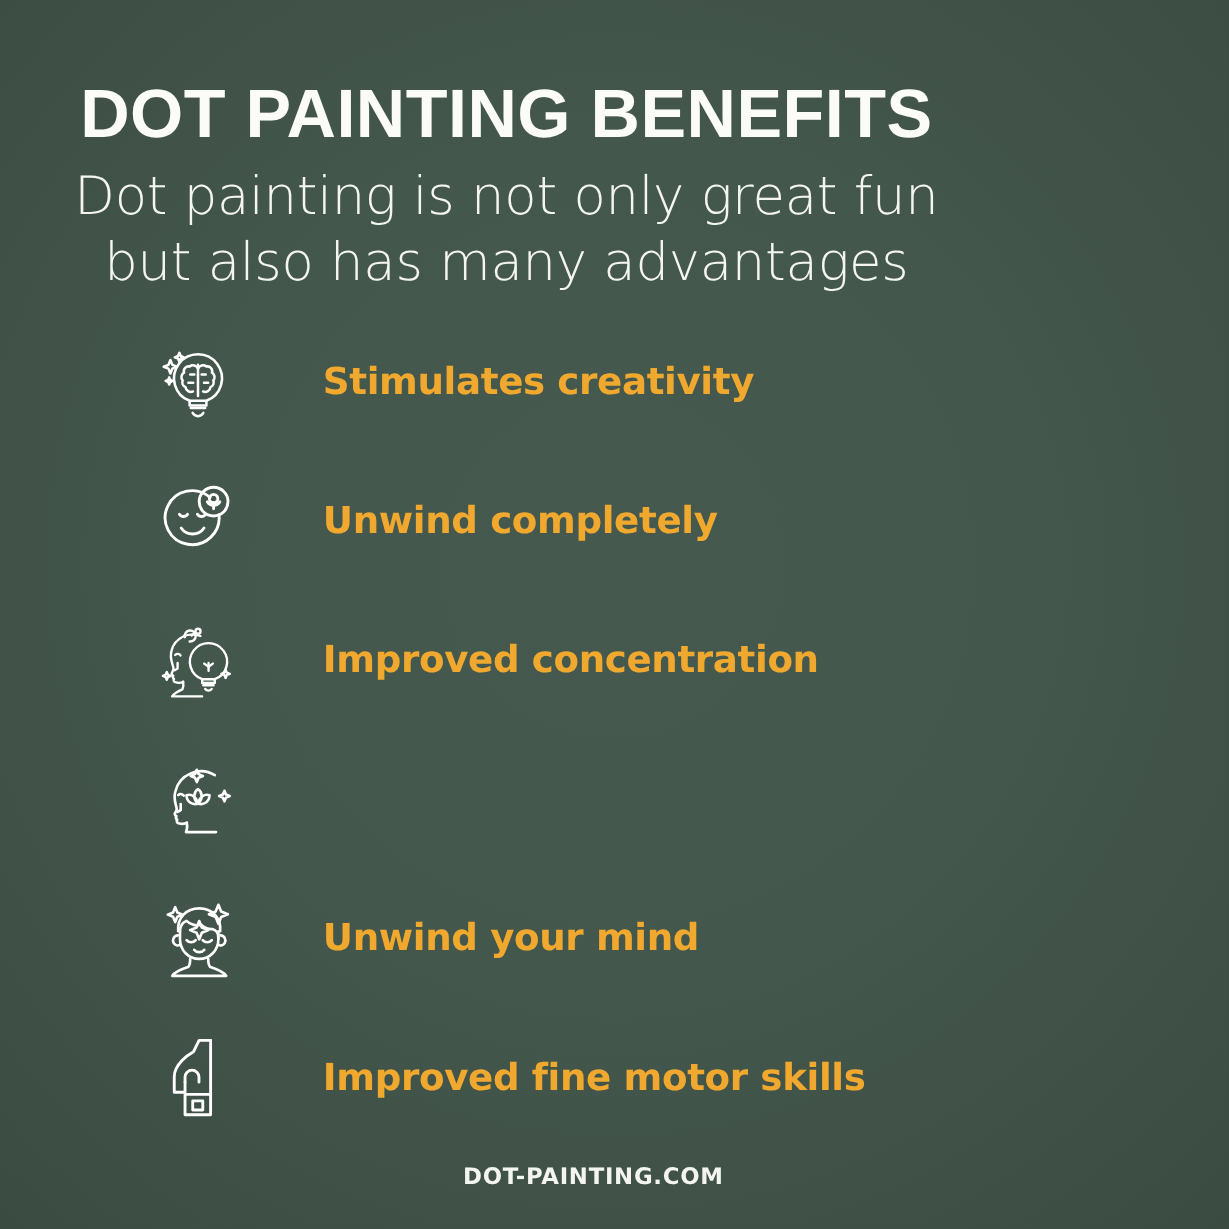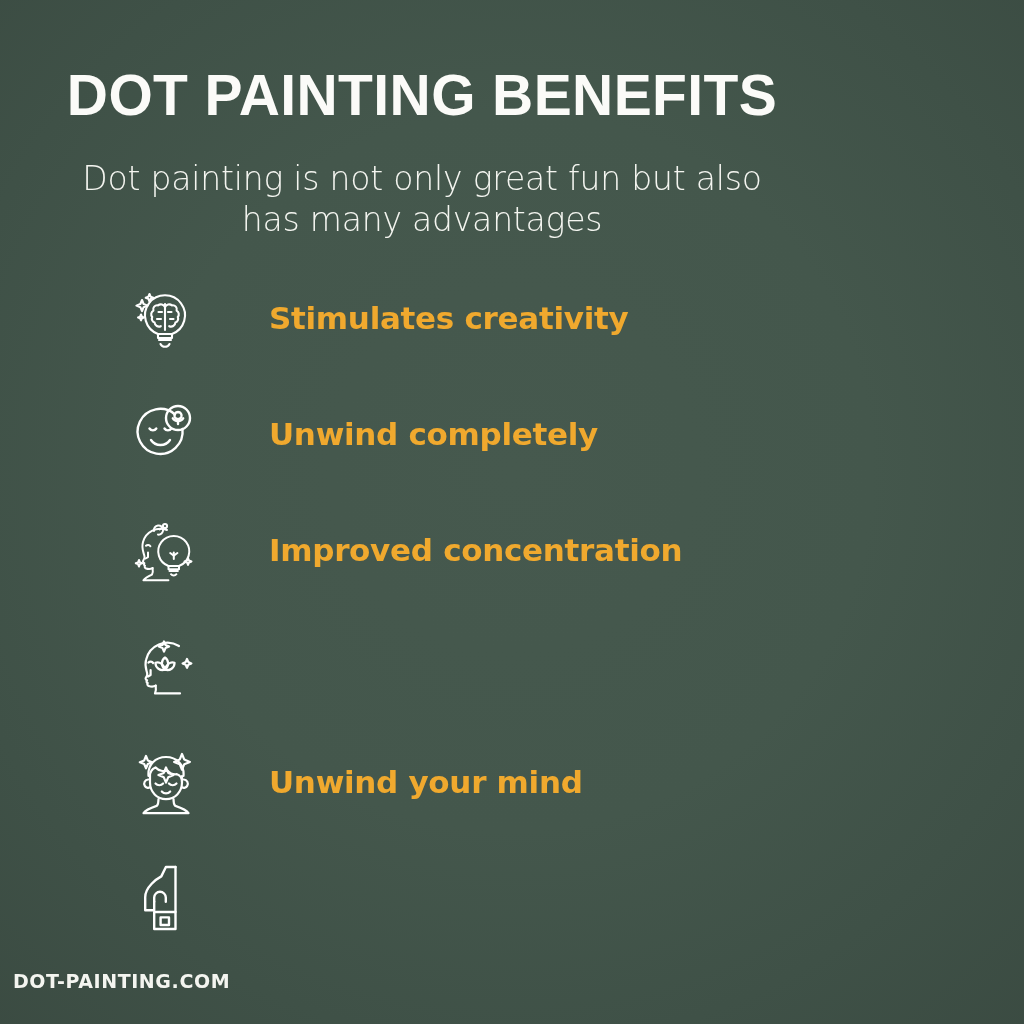--- a/index.html
+++ b/index.html
@@ -38,24 +38,24 @@
     margin: 0;
     font-family: "Liberation Sans", sans-serif;
     font-size: 57px;
     font-weight: bold;
     letter-spacing: 0.4px;
     color: #fbfbf8;
     line-height: 1.05;
     white-space: nowrap;
   }
   .subtitle {
-    margin: 32px auto 0 auto;
+    margin: 10px auto 0 auto;
     width: 740px;
     font-family: "DejaVu Sans", sans-serif;
-    font-size: 33px;
+    font-size: 44px;
     font-weight: 300;
     color: #f4f5f0;
     line-height: 1.26;
     letter-spacing: -0.2px;
   }
 
   
   .benefits {
     position: absolute;
     left: 128px;
@@ -90,22 +90,21 @@
     letter-spacing: -0.3px;
     white-space: nowrap;
   }
 
   
   .footer {
     position: absolute;
     left: 0;
     top: 970px;
     width: 989px;
-    text-align: left;
-    padding-left: 13px;
+    text-align: center;
   }
   .footer-text {
     font-family: "DejaVu Sans", sans-serif;
     font-size: 19px;
     font-weight: bold;
     letter-spacing: 0.6px;
     color: #f4f5f0;
   }
 </style>
 </head>
@@ -218,20 +217,21 @@
     <div class="benefit-row">
       <span class="benefit-icon">
         <svg width="60" height="74" viewBox="0 0 60 74" fill="none" stroke="#ffffff" stroke-width="2.4" stroke-linecap="round" stroke-linejoin="round">
           <path d="M39.5 6 h-9.6 l-4.6 9.4 c-3 1.6 -6.4 4 -9.6 7.4 c-4 4.2 -6.5 9 -6.5 13.4 v13 h9 v-8.6"></path>
           <path d="M18.2 40.6 v-4 c0 -3.2 2.6 -5.8 5.8 -5.8 c3.2 0 5.8 2.6 5.8 5.8 v4.2"></path>
           <path d="M39.5 6 v44.8"></path>
           <path d="M18.2 51 h21.3 v17 h-21.3 z"></path>
           <rect x="24.6" y="56.4" width="8.4" height="7.6"></rect>
         </svg>
       </span>
+      <span class="benefit-label">Improved fine motor skills</span>
     </div>
 
   </div>
 
   <div class="footer">
     <span class="footer-text">DOT-PAINTING.COM</span>
   </div>
 
 </div>
 

